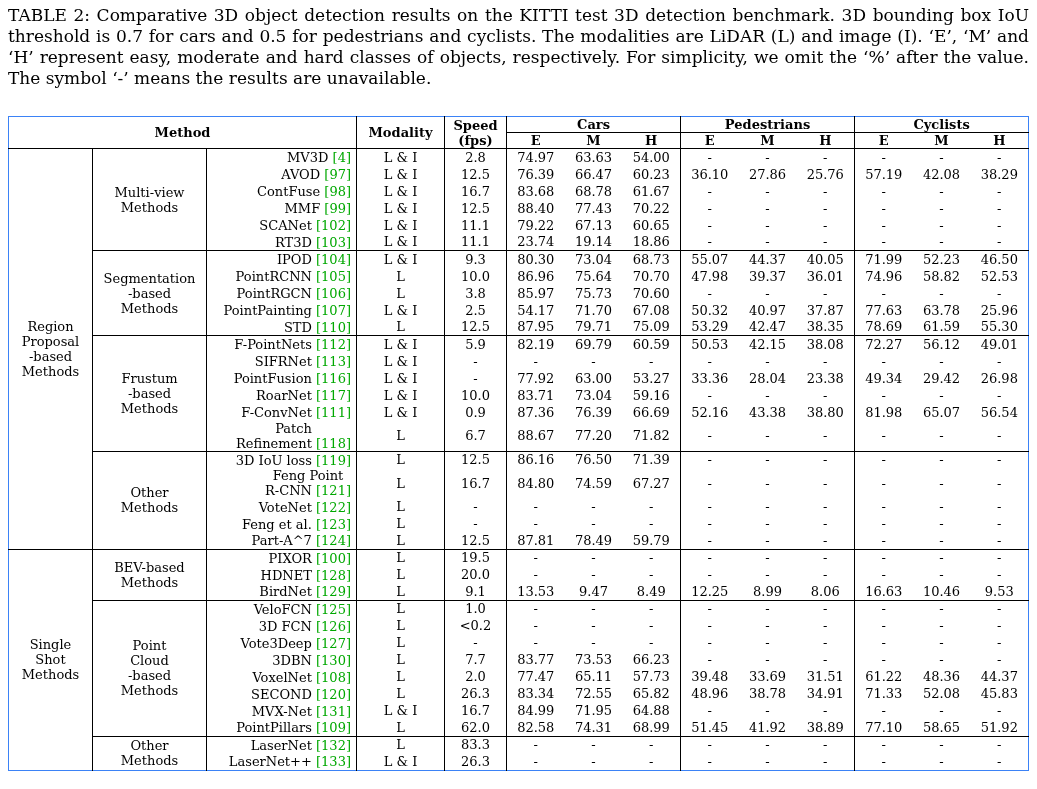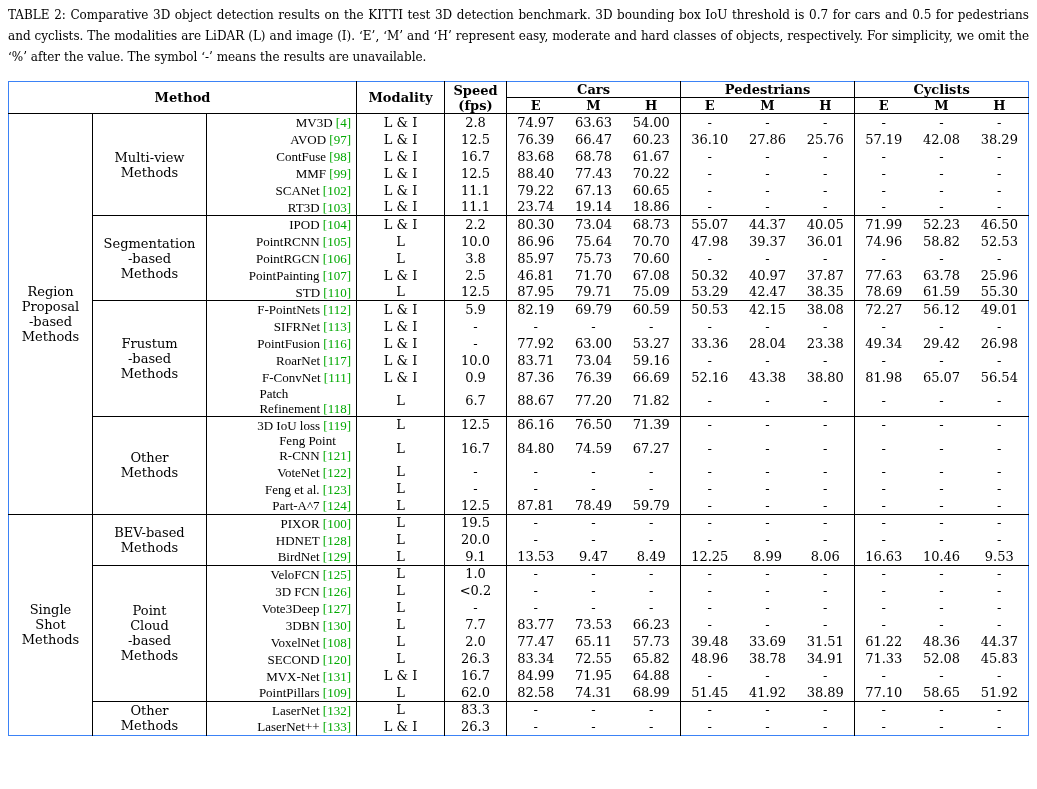--- a/index.html
+++ b/index.html
@@ -4,23 +4,23 @@
 <style>
   * { margin: 0; padding: 0; box-sizing: border-box; }
   html, body { background: #ffffff; }
   body {
     width: 1037px; height: 789px; overflow: hidden;
     font-family: "DejaVu Serif", "Liberation Serif", serif;
     color: #000;
   }
   .page { padding: 5px 8px 0 8px; }
   .caption {
-    font-size: 12px; line-height: 21px;
+    font-size: 17px; line-height: 21px;
     text-align: justify;
-    margin-bottom: 13px;
+    margin-bottom: 27px;
   }
   table.results {
     border-collapse: collapse;
     table-layout: fixed;
     width: 1021px;
     border: 1px solid #3b82f6;
     font-size: 13px;
   }
   th, td {
     padding: 0 2px;
@@ -30,21 +30,21 @@
     overflow: hidden;
   }
   thead th { font-weight: bold; height: 16px; }
   tbody td { height: 17px; }
   .pre { white-space: pre-line; }
   .br { border-right: 1px solid #000; }
   .bb { border-bottom: 1px solid #000; }
   tr.group-start > td { border-top: 1px solid #000; }
   tr.subgroup-start > td { border-top: 1px solid #000; }
   td.c-method { text-align: right; padding-right: 5px; }
-  .mstack { display: inline-block; text-align: left; vertical-align: middle; font-family: Liberation Serif, serif; }
+  .mstack { display: inline-block; text-align: center; vertical-align: middle; }
   .cite { color: var(--cite-color, #00a800); }
 </style>
 </head>
 <body>
 
 <div class="page">
   <p class="caption">TABLE 2: Comparative 3D object detection results on the KITTI test 3D detection benchmark. 3D bounding box IoU threshold is 0.7 for cars and 0.5 for pedestrians and cyclists. The modalities are LiDAR (L) and image (I). ‘E’, ‘M’ and ‘H’ represent easy, moderate and hard classes of objects, respectively. For simplicity, we omit the ‘%’ after the value. The symbol ‘-’ means the results are unavailable.</p>
 
   <table class="results">
     <colgroup>
@@ -175,21 +175,21 @@
           <td class="c-val">-</td>
           <td class="c-val">-</td>
           <td class="c-val">-</td>
         </tr>
         <tr class="subgroup-start">
           <td class="c-subgroup pre br" rowspan="5">Segmentation
 -based
 Methods</td>
           <td class="c-method br"><span class="mstack"><span class="mname pre">IPOD</span> <span class="cite">[104]</span></span></td>
           <td class="c-mod br">L &amp; I</td>
-          <td class="c-speed br">2.2</td>
+          <td class="c-speed br">9.3</td>
           <td class="c-val">80.30</td>
           <td class="c-val">73.04</td>
           <td class="c-val br">68.73</td>
           <td class="c-val">55.07</td>
           <td class="c-val">44.37</td>
           <td class="c-val br">40.05</td>
           <td class="c-val">71.99</td>
           <td class="c-val">52.23</td>
           <td class="c-val">46.50</td>
         </tr>
@@ -218,21 +218,21 @@
           <td class="c-val">-</td>
           <td class="c-val br">-</td>
           <td class="c-val">-</td>
           <td class="c-val">-</td>
           <td class="c-val">-</td>
         </tr>
         <tr>
           <td class="c-method br"><span class="mstack"><span class="mname pre">PointPainting</span> <span class="cite">[107]</span></span></td>
           <td class="c-mod br">L &amp; I</td>
           <td class="c-speed br">2.5</td>
-          <td class="c-val">46.81</td>
+          <td class="c-val">54.17</td>
           <td class="c-val">71.70</td>
           <td class="c-val br">67.08</td>
           <td class="c-val">50.32</td>
           <td class="c-val">40.97</td>
           <td class="c-val br">37.87</td>
           <td class="c-val">77.63</td>
           <td class="c-val">63.78</td>
           <td class="c-val">25.96</td>
         </tr>
         <tr>

